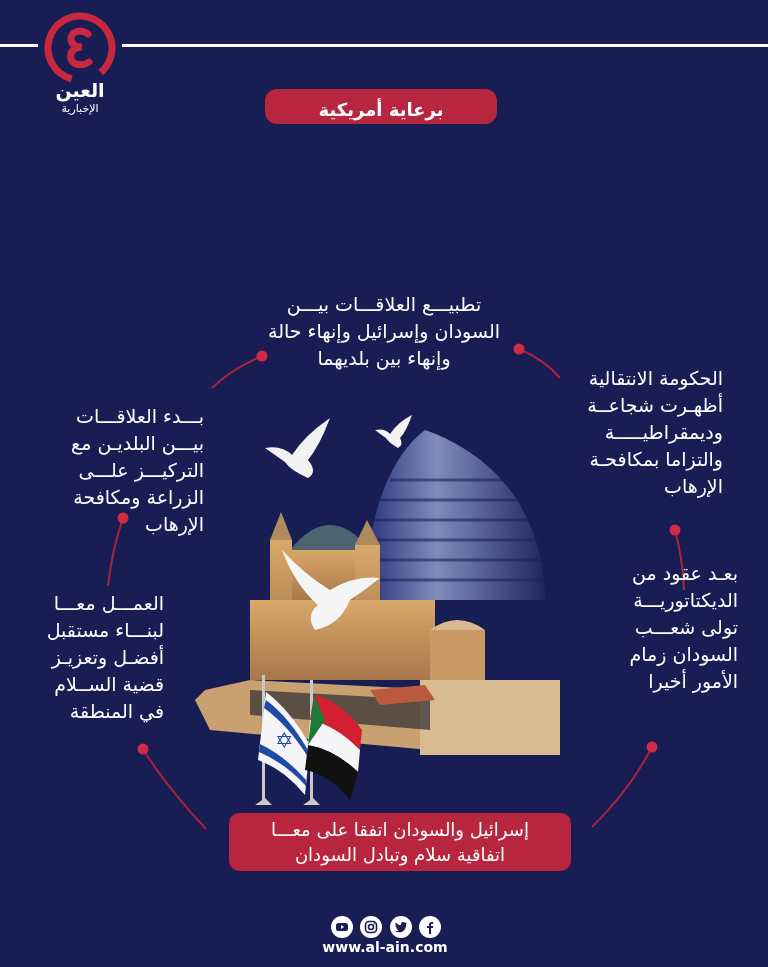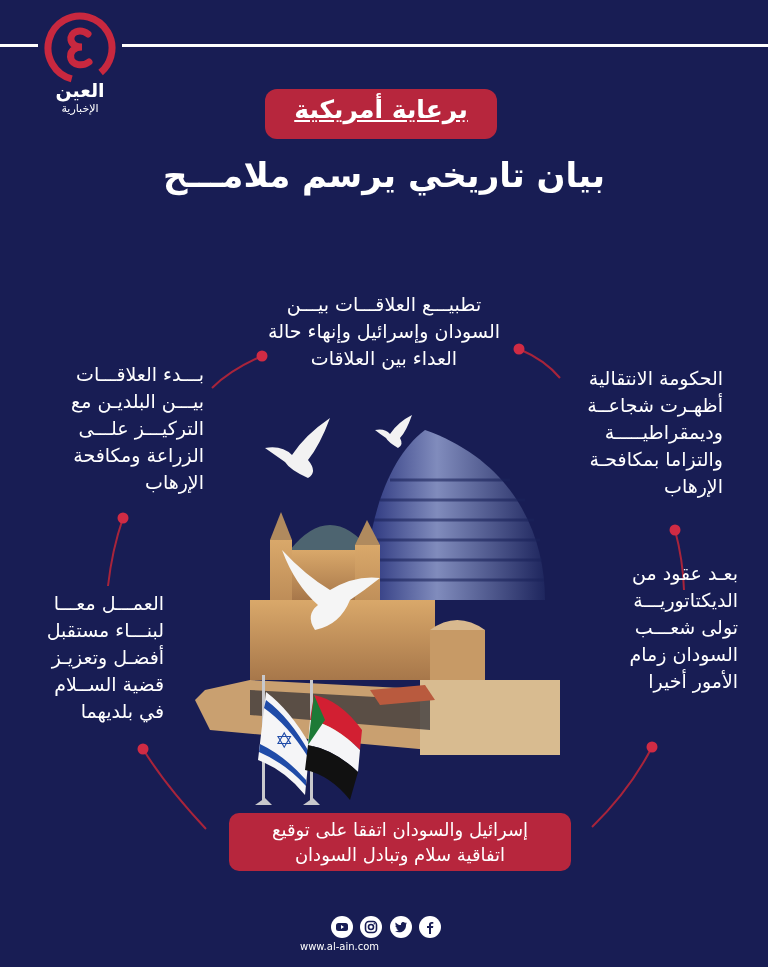--- a/index.html
+++ b/index.html
@@ -13,71 +13,70 @@
   .rule { position:absolute; height:3px; background:#ffffff; top:44px; }
   .rule.left { left:0; width:38px; }
   .rule.right { left:122px; width:646px; }
 
   .logo { position:absolute; left:40px; top:10px; width:80px; height:100px; }
   .logo-ring { position:absolute; left:4px; top:2px; width:72px; height:72px; }
   .logo-name { position:absolute; left:0; top:70px; width:80px; text-align:center; font-size:19px; font-weight:bold; line-height:20px; }
   .logo-sub { position:absolute; left:0; top:95px; width:80px; text-align:center; font-size:11px; line-height:8px; }
 
   .badge {
-    position:absolute; left:265px; top:89px; width:232px; height:50px;
+    position:absolute; left:265px; top:89px; width:232px; height:35px;
     background:#b7263d; border-radius:12px;
-    font-size:25px; font-weight:bold; text-align:center; line-height:42px; direction:rtl;text-decoration:underline;
+    font-size:18px; font-weight:bold; text-align:center; line-height:42px; direction:rtl;
   }
   .title {
     position:absolute; left:130px; top:152px; width:508px;
     font-size:34px; font-weight:bold; text-align:center; line-height:46px; direction:rtl;
   }
 
   .point {
     position:absolute; font-size:19px; line-height:27px; direction:rtl; text-align:right;
   }
   #p-top { left:268px; top:291px; width:232px; text-align:center; }
   #p-rt { left:555px; top:365px; width:168px; }
-  #p-lt { left:42px; top:361px; width:162px; }
+  #p-lt { left:42px; top:403px; width:162px; }
   #p-rb { left:600px; top:560px; width:138px; }
   #p-lb { left:24px; top:590px; width:140px; }
 
   .connectors { position:absolute; left:0; top:0; width:768px; height:967px; pointer-events:none; }
 
   .scene { position:absolute; left:190px; top:400px; width:400px; height:410px; }
 
   .bottom-box {
     position:absolute; left:229px; top:813px; width:342px; height:58px;
     background:#b7263d; border-radius:10px;
     font-size:18px; text-align:center; line-height:25px; direction:rtl; padding-top:4px;
   }
 
   .social { position:absolute; left:331px; top:916px; width:110px; height:22px; display:flex; justify-content:space-between; }
   .social-btn { width:22px; height:22px; border-radius:50%; background:#ffffff; display:flex; align-items:center; justify-content:center; }
-  .url { position:absolute; left:300px; top:938px; width:170px; text-align:left; font-size:10px; font-weight:normal; line-height:18px; }
+  .url { position:absolute; left:300px; top:938px; width:170px; text-align:center; font-size:14px; font-weight:bold; line-height:18px; }
 </style>
 </head>
 <body>
 
 <div class="rule left"></div>
 <div class="rule right"></div>
 
 <div class="logo">
   <svg class="logo-ring" viewBox="0 0 72 72">
     <circle cx="36" cy="36" r="32" fill="none" stroke="#c8283f" stroke-width="7" stroke-dasharray="170 31" transform="rotate(105 36 36)"></circle>
     <path d="M44 22 C36 16 26 20 27 28 C28 33 33 35 38 35 C30 35 25 40 27 47 C29 53 38 55 45 50" fill="none" stroke="#c8283f" stroke-width="7" stroke-linecap="round"></path>
   </svg>
   <div class="logo-name">العين</div>
   <div class="logo-sub">الإخبارية</div>
 </div>
 
 <div class="badge">برعاية أمريكية</div>
 
 <div class="title">
-  <div>بيان تاريخي يرسم ملامـــح</div>
 </div>
 
 <svg class="connectors" viewBox="0 0 768 967">
   <g stroke="#a8243b" stroke-width="2" fill="none">
     <path d="M262 356 Q230 370 212 388"></path>
     <path d="M519 349 Q545 360 560 378"></path>
     <path d="M123 518 Q112 550 108 586"></path>
     <path d="M675 530 Q683 560 684 590"></path>
     <path d="M143 749 Q165 785 206 829"></path>
     <path d="M652 747 Q630 790 592 827"></path>
@@ -85,25 +84,25 @@
   <g fill="#d02b44">
     <circle cx="262" cy="356" r="5.5"></circle>
     <circle cx="519" cy="349" r="5.5"></circle>
     <circle cx="123" cy="518" r="5.5"></circle>
     <circle cx="675" cy="530" r="5.5"></circle>
     <circle cx="143" cy="749" r="5.5"></circle>
     <circle cx="652" cy="747" r="5.5"></circle>
   </g>
 </svg>
 
-<div class="point" id="p-top">تطبيـــع العلاقـــات بيـــن السودان وإسرائيل وإنهاء حالة العداء بين العلاقات</div>
+<div class="point" id="p-top">تطبيـــع العلاقـــات بيـــن السودان وإسرائيل وإنهاء حالة وإنهاء بين بلديهما</div>
 <div class="point" id="p-rt">الحكومة الانتقالية أظهـرت شجاعــة وديمقراطيـــــة والتزاما بمكافحـة الإرهاب</div>
 <div class="point" id="p-lt">بـــدء العلاقـــات بيـــن البلديـن مع التركيـــز علـــى الزراعة ومكافحة الإرهاب</div>
 <div class="point" id="p-rb">بعـد عقود من الديكتاتوريـــة تولى شعـــب السودان زمام الأمور أخيرا</div>
-<div class="point" id="p-lb">العمـــل معـــا لبنـــاء مستقبل أفضـل وتعزيـز قضية الســلام في بلديهما</div>
+<div class="point" id="p-lb">العمـــل معـــا لبنـــاء مستقبل أفضـل وتعزيـز قضية الســلام في المنطقة</div>
 
 <svg class="scene" viewBox="0 0 400 410">
   <defs>
     <linearGradient id="hotel" x1="0" x2="1" y1="0" y2="0">
       <stop offset="0" stop-color="#2a3580"></stop>
       <stop offset="0.4" stop-color="#8c98c8"></stop>
       <stop offset="1" stop-color="#1f275f"></stop>
     </linearGradient>
     <linearGradient id="stone" x1="0" x2="0" y1="0" y2="1">
       <stop offset="0" stop-color="#d9a86a"></stop>
@@ -157,21 +156,21 @@
     <rect x="120" y="280" width="3" height="125" fill="#c8c8cc"></rect>
     <path d="M113 405 L130 405 L123 398 Z" fill="#c8c8cc"></path>
     <path d="M124 295 Q150 300 172 330 L170 350 Q145 325 120 320 Z" fill="#d21f32"></path>
     <path d="M120 320 Q145 325 170 350 L168 372 Q145 350 118 345 Z" fill="#f5f5f7"></path>
     <path d="M118 345 Q145 350 168 372 L160 400 Q140 375 115 370 Z" fill="#111111"></path>
     <path d="M124 295 L135 320 L118 345 Z" fill="#1d7a37"></path>
   </g>
 </svg>
 
 <div class="bottom-box">
-  <div>إسرائيل والسودان اتفقا على توقيع</div>
+  <div>إسرائيل والسودان اتفقا على معـــا</div>
   <div>اتفاقية سلام وتبادل السودان</div>
 </div>
 
 <div class="social">
   <a class="social-btn">
     <svg width="14" height="14" viewBox="0 0 14 14">
         <rect x="1" y="3" width="12" height="8" rx="2.5" fill="#181d54"></rect>
         <path d="M6 5 L9 7 L6 9 Z" fill="#fff"></path>
       </svg>
   </a>

